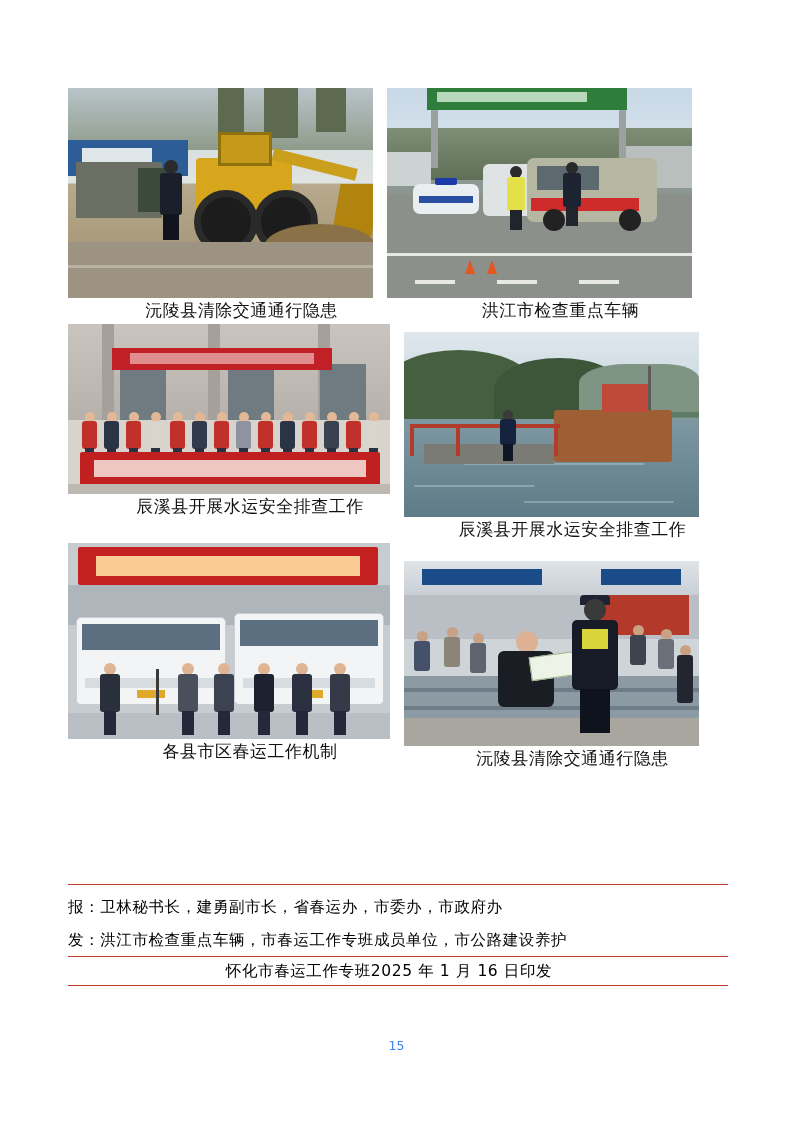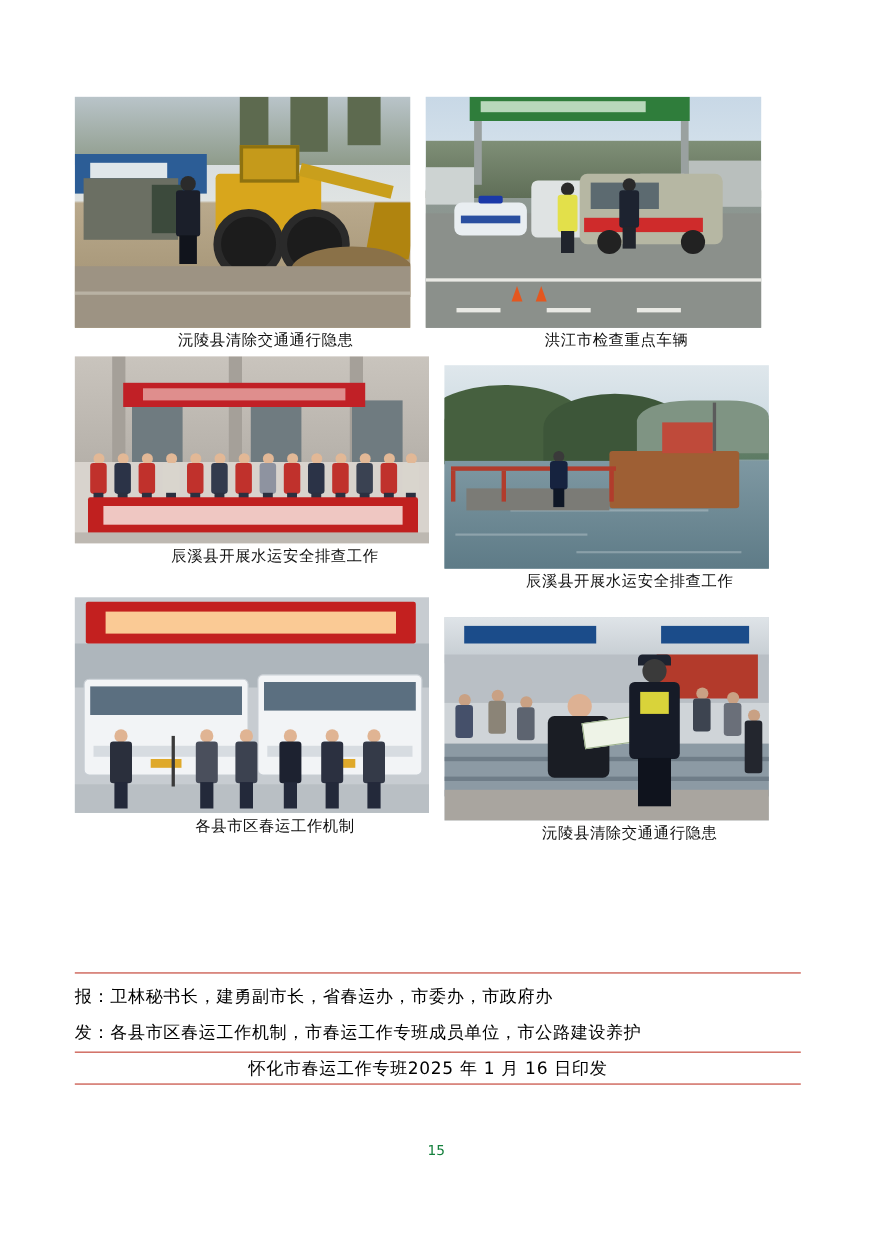--- a/index.html
+++ b/index.html
@@ -34,21 +34,21 @@
     align-items: flex-start;
     margin-bottom: 4px;
   }
   .photo-cell {
     display: flex;
     flex-direction: column;
     align-items: center;
   }
   .caption {
     font-family: "DejaVu Sans", sans-serif;
-    font-size: 14px;
+    font-size: 17px;
     line-height: 20px;
     letter-spacing: 0.5px;
     color: #111;
     text-align: center;
     margin-top: 2px;
     white-space: nowrap;
     margin-left: 42px;
   }
   .ph {
     position: relative;
@@ -207,21 +207,21 @@
   }
   .footer-sign .right { padding-right: 18px; }
   .pagenum {
     position: absolute;
     left: 0;
     right: 0;
     top: 1038px;
     text-align: center;
     font-family: "DejaVu Sans", sans-serif;
     font-size: 12.5px;
-    color: #15803d;
+    color: #3b82f6;
   }
 </style>
 </head>
 <body>
 
 <div class="page">
 
   <div class="photo-area">
 
     <div class="photo-row" style="gap:14px;">
@@ -526,21 +526,21 @@
     </div>
   </div>
 
   <div class="footer">
     <div class="hr"></div>
     <div class="footer-body">
       <div class="row">
         <span>报：</span><span>卫林秘书长，建勇副市长，省春运办，市委办，市政府办</span>
       </div>
       <div class="row">
-        <span>发：</span><span>各县市区春运工作机制，市春运工作专班成员单位，市公路建设养护</span>
+        <span>发：</span><span>洪江市检查重点车辆，市春运工作专班成员单位，市公路建设养护</span>
       </div>
     </div>
     <div class="hr thin"></div>
     <div class="footer-sign" style="padding-top:4px;">
       <span>怀化市春运工作专班</span>
       <span class="right">2025 年 1 月 16 日印发</span>
     </div>
     <div class="hr"></div>
   </div>
 

